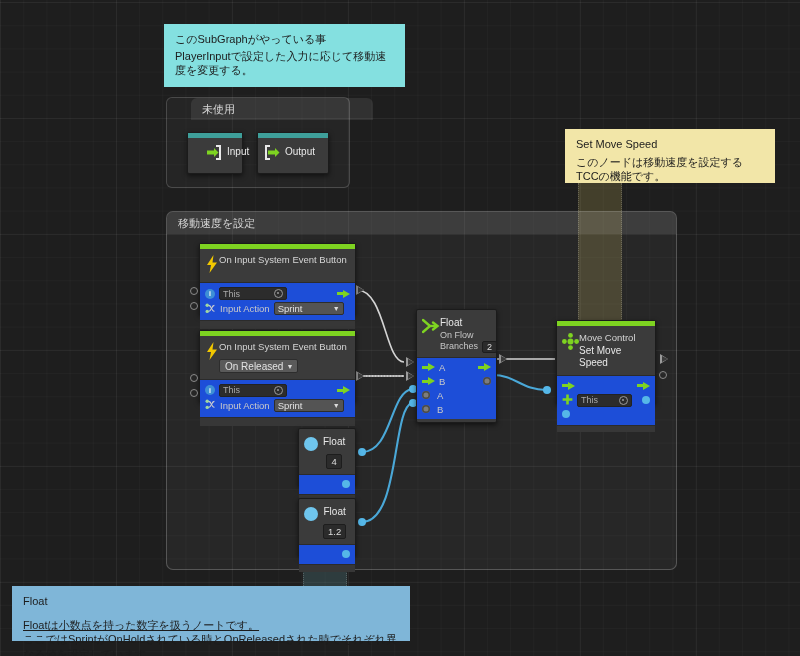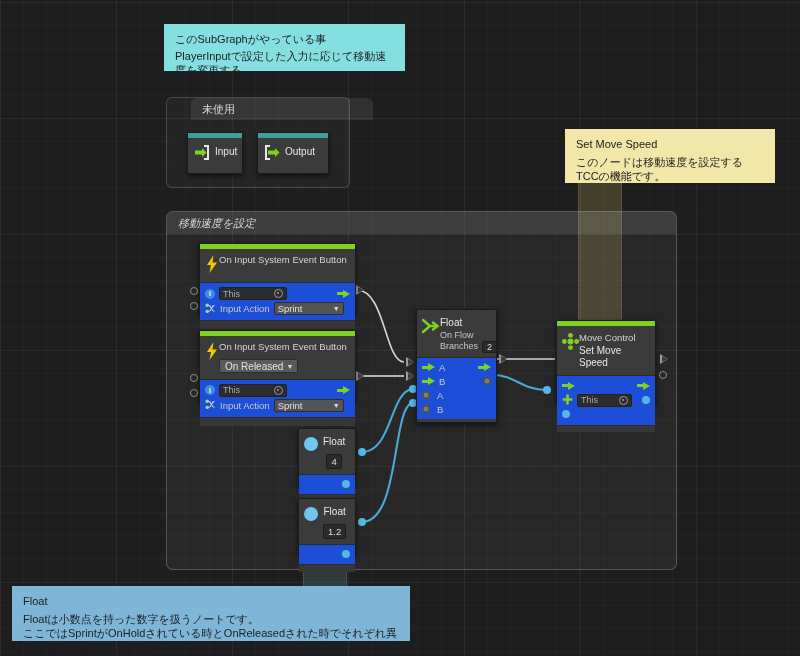--- a/index.html
+++ b/index.html
@@ -31,21 +31,20 @@
   }
   .comment .c-title { font-size: 11px; margin-bottom: 2px; }
   .comment .c-line { font-size: 11px; }
 
   
   .group-panel {
     position: absolute;
     background: rgba(255,255,255,0.045);
     border: 1px solid rgba(255,255,255,0.22);
     border-radius: 7px;
-    font-style: italic;
   }
   .group-header {
     position: absolute;
     left: 0; top: 0;
     height: 22px;
     width: 100%;
     background: rgba(255,255,255,0.10);
     border-radius: 6px 6px 0 0;
     color: #d8d8d8;
     font-size: 11px;
@@ -249,21 +248,21 @@
               background: rgba(200,180,90,0.22);"></div>
   <div class="band" style="left:303px; top:558px; width:44px; height:52px;
               background: rgba(110,180,190,0.20);"></div>
 
   <div class="group-sm" style="left:166px; top:97px; width:184px; height:91px;">
     <div class="group-header">未使用</div>
   </div>
 
   <div class="node" style="left:187px; top:132px; width:56px; height:42px;">
     <div class="node-accent" style="background:#3e9f9a;"></div>
-    <div style="display:flex; align-items:center; gap:5px; padding:7px 4px 0 6px;">
+    <div style="display:flex; align-items:center; gap:5px; padding:7px 4px 0 18px;">
       <span style="display:inline-block; position:relative; width:16px; height:15px;">
         <svg width="16" height="15" viewBox="0 0 16 15">
           <path d="M10 1 L14 1 L14 14 L10 14" fill="none" stroke="#e8e8e8" stroke-width="2"></path>
           <path d="M1 5.5 L8 5.5 L8 3 L12.5 7.5 L8 12 L8 9.5 L1 9.5 Z" fill="#7ed321"></path>
         </svg>
       </span>
       <span class="node-sub">Input</span>
     </div>
   </div>
 
@@ -543,29 +542,29 @@
     </div>
     <div class="node-body" style="padding:3px 0 3px 0;">
       <div class="row" style="height:13px;">
         <span class="spacer"></span>
         <span class="pin-dot"></span>
       </div>
     </div>
     <div class="node-foot" style="height:8px;"></div>
   </div>
 
-  <div class="comment" style="left:164px; top:24px; width:241px; height:47px; background:#84e0e0;">
+  <div class="comment" style="left:164px; top:24px; width:241px; height:63px; background:#84e0e0;">
     <div class="c-title">このSubGraphがやっている事</div>
     <div class="c-line">PlayerInputで設定した入力に応じて移動速度を変更する。</div>
   </div>
 
   <div class="comment" style="left:565px; top:129px; width:210px; height:54px; background:#f2e6a8;">
     <div class="c-title">Set Move Speed</div>
     <div class="c-line" style="margin-top:3px;">このノードは移動速度を設定するTCCの機能です。</div>
   </div>
 
   <div class="comment" style="left:12px; top:586px; width:398px; height:55px; background:#7fb6d8;">
     <div class="c-title">Float</div>
-    <div class="c-line" style="margin-top:3px;">Floatは小数点を持った数字を扱うノートです。</div>
+    <div class="c-line" style="margin-top:9px;text-decoration:underline;">Floatは小数点を持った数字を扱うノートです。</div>
     <div class="c-line">ここではSprintがOnHoldされている時とOnReleasedされた時でそれぞれ異なる値を設定しています。</div>
   </div>
 
 </div>
 
 </body></html>

